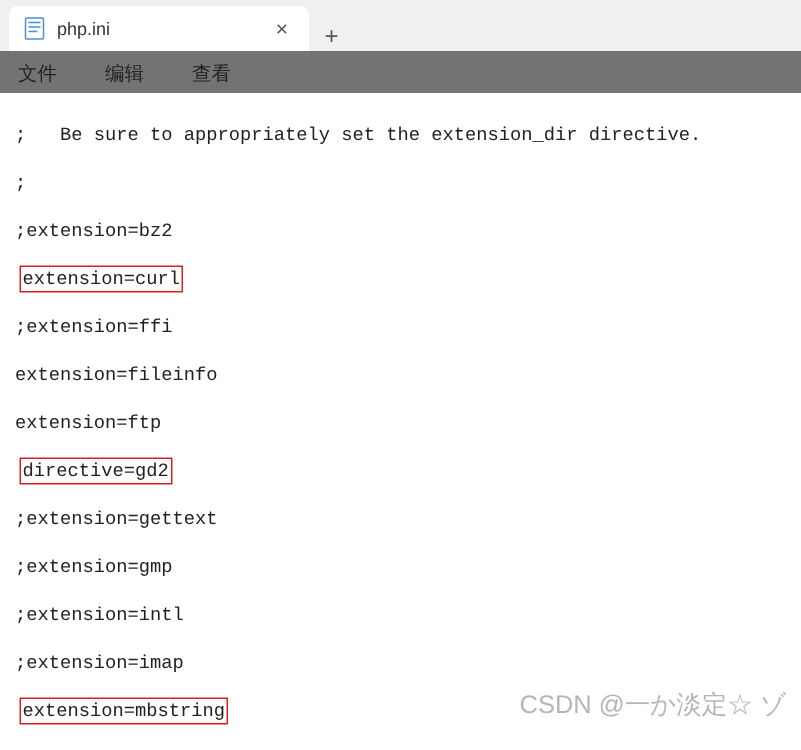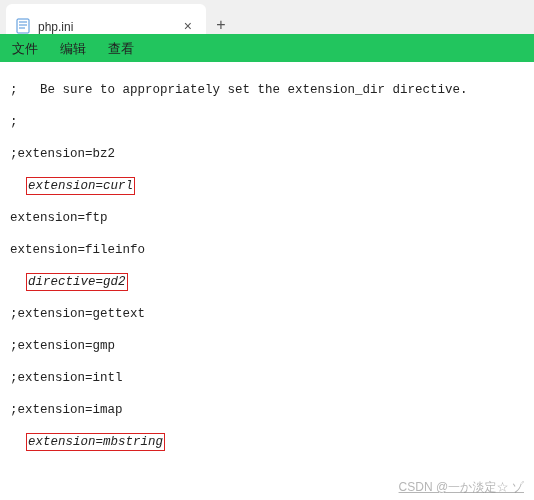--- a/index.html
+++ b/index.html
@@ -13,21 +13,21 @@
   }
   .titlebar {
     display: flex;
     align-items: flex-end;
     background: #f0f0f0;
     height: 34px;
     padding-left: 6px;
   }
   .tab {
     display: flex;
-    align-items: flex-end;
+    align-items: center;
     background: #ffffff;
     border-top-left-radius: 6px;
     border-top-right-radius: 6px;
     height: 30px;
     padding: 0 10px;
     min-width: 200px;
     gap: 8px;
     font-size: 12px;
     color: #333;
   }
@@ -47,52 +47,50 @@
     width: 30px;
     display: flex;
     align-items: center;
     justify-content: center;
     font-size: 16px;
     color: #555;
     cursor: pointer;
   }
   .menubar {
     display: flex;
-    gap: 22px;
+    gap: 32px;
     padding: 6px 12px 4px 12px;
     font-size: 13px;
-    background: #22c55e;
+    background: #737373;
     color: #222;
   }
   .menubar span { cursor: pointer; }
   .editor {
     background: #ffffff;
     padding: 4px 10px 10px 10px;
     font-family: Consolas, "Courier New", monospace;
     font-size: 12.5px;
     line-height: 16px;
     color: #222;
     white-space: pre;
   }
   .ln { display: block; }
   .hl {
     border: 1.5px solid #d92020;
     display: inline-block;
     padding: 0 1px;
-    margin: -1px 16px;
-    font-style: italic;
+    margin: -1px 3px;
   }
   .watermark {
     position: absolute;
     right: 10px;
-    bottom: 4px;
-    font-size: 12px;
+    bottom: 19px;
+    font-size: 17px;
     color: rgba(120,120,120,0.55);
     font-family: "Microsoft YaHei", sans-serif;
-    text-decoration: underline;
   }
 </style>
 </head>
 <body>
 
 <div class="titlebar">
   <div class="tab">
     <span class="file-icon">
       <svg viewBox="0 0 14 16" width="14" height="16">
         <rect x="1" y="1" width="12" height="14" rx="1" fill="#fff" stroke="#4a90d9" stroke-width="1"></rect>
@@ -111,22 +109,23 @@
   <span>文件</span>
   <span>编辑</span>
   <span>查看</span>
 </div>
 
 <div class="editor">
 <span class="ln">;   Be sure to appropriately set the extension_dir directive.</span>
 <span class="ln">;</span>
 <span class="ln">;extension=bz2</span>
 <span class="ln"><span class="hl">extension=curl</span></span>
+<span class="ln">;extension=ffi</span>
+<span class="ln">extension=fileinfo</span>
 <span class="ln">extension=ftp</span>
-<span class="ln">extension=fileinfo</span>
 <span class="ln"><span class="hl">directive=gd2</span></span>
 <span class="ln">;extension=gettext</span>
 <span class="ln">;extension=gmp</span>
 <span class="ln">;extension=intl</span>
 <span class="ln">;extension=imap</span>
 <span class="ln"><span class="hl">extension=mbstring</span></span>
 
 
 
 

